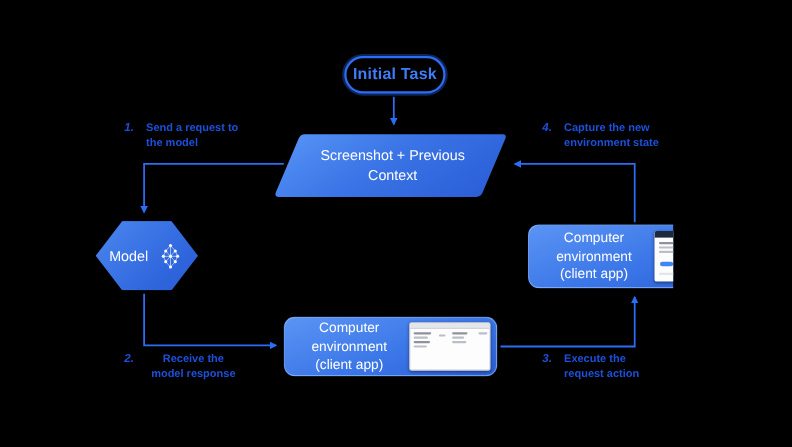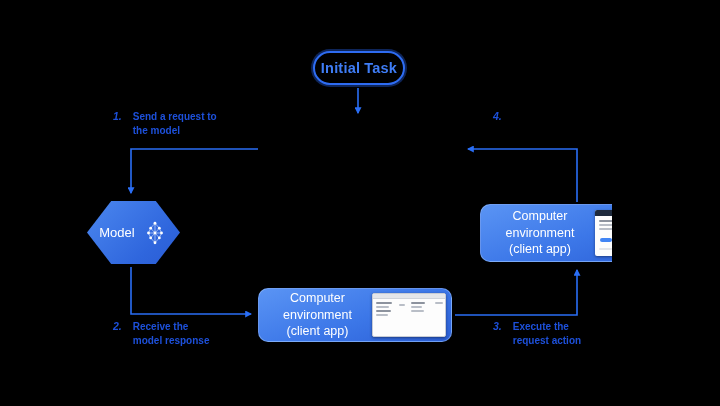--- a/index.html
+++ b/index.html
@@ -69,21 +69,21 @@
   .t-bar-dark  { height:6px; background:#1e2a3d; }
   .t-line { position:absolute; background:#b9bec7; border-radius:1px; }
   .t-line.dk { background:#8d939e; }
   .t-pill { position:absolute; height:4px; border-radius:2px; }
 
   
   .step { position:absolute; display:flex; gap:11px; }
   .step-num { color:#1d50da; font-size:10.5px; font-weight:700; font-style:italic; }
   .step-label { color:#1d50da; font-size:10px; line-height:1.35; font-weight:600; }
   .step1 { left:113px; top:110px; } .step1 .step-label { width:86px; }
-  .step2 { left:113px; top:320px; } .step2 .step-label { width:86px; }
+  .step2 { left:113px; top:320px; } .step2 .step-label { width:86px;text-align:center; }
   .step3 { left:493px; top:320px; } .step3 .step-label { width:88px; }
   .step4 { left:493px; top:110px; } .step4 .step-label { width:96px; }
 </style>
 </head>
 <body>
 
 <div class="stage">
 
   <svg class="connectors" viewBox="0 0 720 406">
     <defs>
@@ -95,20 +95,24 @@
     <path d="M258 149 L131 149 L131 193" fill="none" stroke="#2a6ef5" stroke-width="1.6" marker-end="url(#arrow)"></path>
     <path d="M131 267 L131 314 L251 314" fill="none" stroke="#2a6ef5" stroke-width="1.6" marker-end="url(#arrow)"></path>
     <path d="M455 315 L577 315 L577 270" fill="none" stroke="#2a6ef5" stroke-width="1.6" marker-end="url(#arrow)"></path>
     <path d="M577 202 L577 149 L468 149" fill="none" stroke="#2a6ef5" stroke-width="1.6" marker-end="url(#arrow)"></path>
   </svg>
 
   <div class="pill">
     <span>Initial Task</span>
   </div>
 
+  <div class="para">
+    <div class="para-shape"></div>
+    <div class="para-text">Screenshot + Previous Context</div>
+  </div>
 
   <div class="hex">
     <span>Model</span>
     <svg class="nn-icon" viewBox="0 0 24 24">
       <g stroke="rgba(255,255,255,0.85)" stroke-width="0.55" fill="none">
         <path d="M12 3 L8 7.5 M12 3 L16 7.5 M8 7.5 L6 12 M16 7.5 L18 12 M6 12 L8 16.5 M18 12 L16 16.5 M8 16.5 L12 21 M16 16.5 L12 21"></path>
         <path d="M12 3 L12 12 M6 12 L12 12 M18 12 L12 12 M12 21 L12 12 M8 7.5 L12 12 M16 7.5 L12 12 M8 16.5 L12 12 M16 16.5 L12 12"></path>
       </g>
       <g fill="#fff">
         <circle cx="12" cy="3" r="1.3"></circle>
@@ -162,15 +166,16 @@
   <div class="step step2">
     <span class="step-num">2.</span>
     <span class="step-label">Receive the model response</span>
   </div>
   <div class="step step3">
     <span class="step-num">3.</span>
     <span class="step-label">Execute the request action</span>
   </div>
   <div class="step step4">
     <span class="step-num">4.</span>
+    <span class="step-label">Capture the new environment state</span>
   </div>
 
 </div>
 
 </body></html>

